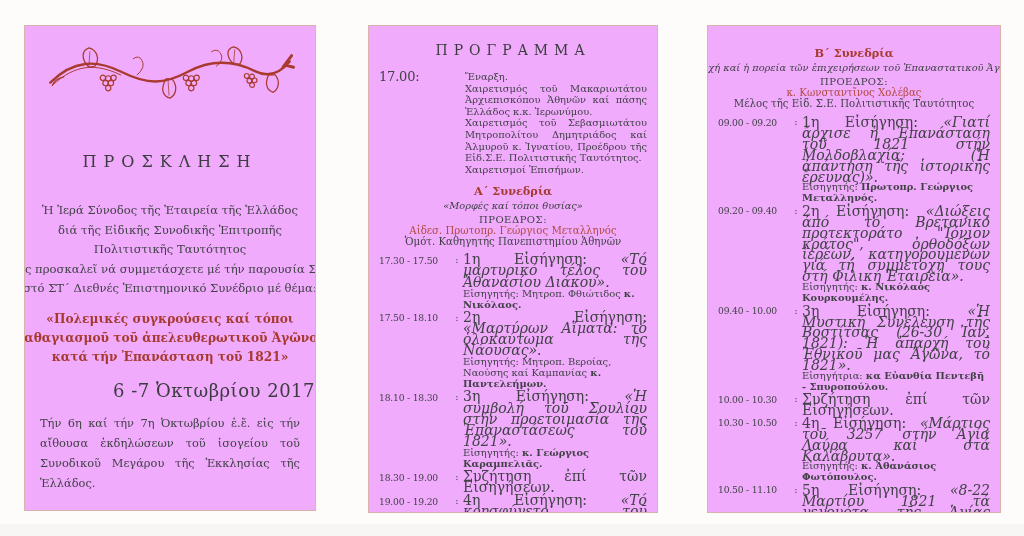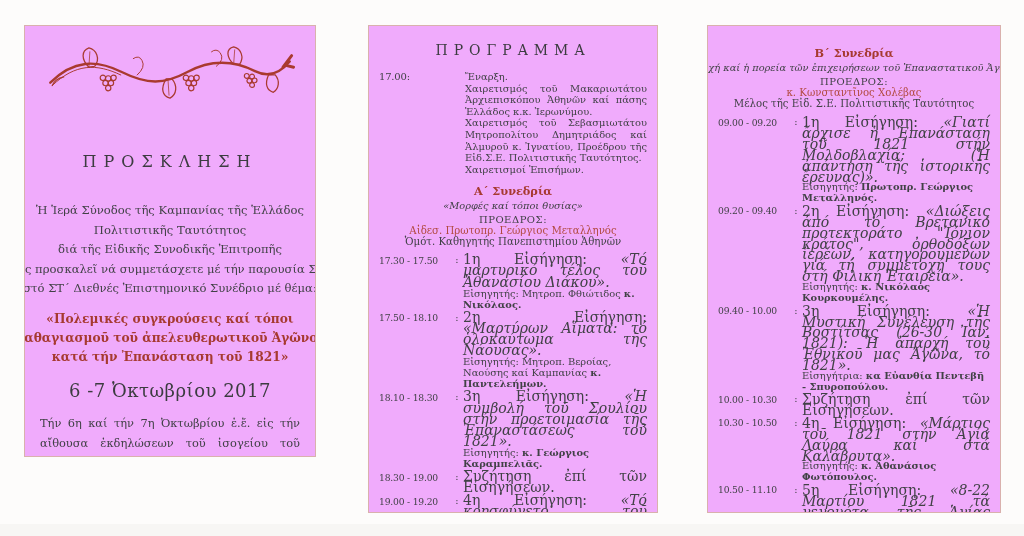--- a/index.html
+++ b/index.html
@@ -11,49 +11,49 @@
     color:#414146;
     overflow:hidden;
   }
   .panel {
     position:absolute;
     top:25px;
     background:#f0abfc;
     border:1px solid var(--border_pink,#d9b1ad);
     overflow:hidden;
   }
-  #panel-invitation { left:24px;  width:292px; height:432px; }
+  #panel-invitation { left:24px;  width:292px; height:486px; }
   #panel-program    { left:368px; width:290px; height:488px; }
   #panel-session-b  { left:707px; width:294px; height:488px; }
 
   .bottom-band { position:absolute; left:0; bottom:0; width:1024px; height:12px;
                  background:#f3f1ee; opacity:.55; }
 
   
   .ornament-wrap { margin:20px auto 0; width:252px; height:58px; display:flex;
                    justify-content:center; }
   .invite-title { margin-top:48px; text-align:center; font-size:16px;
                   letter-spacing:7px; color:#3c3c40; }
   .intro { margin-top:30px; }
   .iline { display:flex; justify-content:center; line-height:19.5px; }
   .iline span { white-space:nowrap; font-size:11.6px; }
   .theme { margin-top:11px; color:var(--accent_red,#a63a30); font-weight:bold; }
   .theme .iline span { font-size:12.2px; }
   .theme .iline { line-height:19px; }
-  .inv-date { margin-top:13px; display:flex; justify-content:center; }
+  .inv-date { margin-top:13px; display:flex; justify-content:flex-end; }
   .inv-date span { white-space:nowrap; font-size:18px; letter-spacing:.5px;
                    color:#3c3c40; }
   .venue { margin:12px 15px 0; font-size:11.4px; line-height:20px;
            text-align:justify; }
 
   
   .prog-title { margin-top:16px; text-align:center; font-size:14px;
                 letter-spacing:6px; color:#3c3c40; }
   .opening { display:flex; margin:13px 10px 0 10px; }
-  .opening .t { width:72px; flex:none; font-size:10px; letter-spacing:-.2px;
+  .opening .t { width:72px; flex:none; font-size:13px; letter-spacing:-.2px;
                 line-height:11.6px; white-space:nowrap; }
   .opening .lines { flex:1; margin-left:14px; }
   .opening .oline { font-size:9.9px; line-height:11.6px; text-align:justify; }
 
   .sess-head { margin-top:9px; text-align:center; }
   .sess-name { font-size:11.3px; font-weight:bold; color:var(--accent_red,#a63a30); }
   .sess-sub  { margin-top:2px; display:flex; justify-content:center; }
   .sess-sub span { white-space:nowrap; font-style:italic; font-size:9.8px; }
   .chair-label { margin-top:3px; font-size:10px; letter-spacing:.5px; }
   .chair-name  { font-size:10.2px; color:#b24a40; }
@@ -134,29 +134,29 @@
         </g>
       </g>
     </svg>
   </div>
 
   <div class="invite-title">ΠΡΟΣΚΛΗΣΗ</div>
 
   <div class="intro">
 
       <div class="iline">
-        <span>Ἡ Ἱερά Σύνοδος τῆς Καμπανίας τῆς Ἑλλάδος</span>
+        <span>Ἡ Ἱερά Σύνοδος τῆς Ἑταιρεία τῆς Ἑλλάδος</span>
+      </div>
+
+      <div class="iline">
+        <span>διά τῆς Εἰδικῆς Συνοδικῆς Ἐπιτροπῆς</span>
       </div>
 
       <div class="iline">
         <span>Πολιτιστικῆς Ταυτότητος</span>
-      </div>
-
-      <div class="iline">
-        <span>διά τῆς Εἰδικῆς Συνοδικῆς Ἐπιτροπῆς</span>
       </div>
 
       <div class="iline">
         <span>Σᾶς προσκαλεῖ νά συμμετάσχετε μέ τήν παρουσία Σας</span>
       </div>
 
       <div class="iline">
         <span>στό ΣΤ΄ Διεθνές Ἐπιστημονικό Συνέδριο μέ θέμα:</span>
       </div>
     </div>
@@ -317,21 +317,21 @@
         <div class="b">
           <div class="ttl"><span>Συζήτηση ἐπί τῶν Εἰσηγήσεων.</span> <i></i></div>
 
         </div>
       </div>
 
       <div class="row">
         <div class="t">10.30 - 10.50</div>
         <div class="c">:</div>
         <div class="b">
-          <div class="ttl"><span>4η Εἰσήγηση:</span> <i>«Μάρτιος τοῦ 1821 στήν Ἁγία Λαύρα καί στά Καλάβρυτα».</i></div>
+          <div class="ttl"><span>4η Εἰσήγηση:</span> <i>«Μάρτιος τοῦ 3257 στήν Ἁγία Λαύρα καί στά Καλάβρυτα».</i></div>
           <div class="spk"><span>Εἰσηγητής:</span> <span></span> <b>κ. Ἀθανάσιος Φωτόπουλος.</b></div>
         </div>
       </div>
 
       <div class="row">
         <div class="t">10.50 - 11.10</div>
         <div class="c">:</div>
         <div class="b">
           <div class="ttl"><span>5η Εἰσήγηση:</span> <i>«8-22 Μαρτίου 1821 τά γεγονότα τῆς Ἁγίας Λαύρας, τῶν Καλαβρύτων καί τῆς εὐρύτερης περιοχῆς, σύμφωνα μέ τίς ὀθωμανικές πηγές, τίς δημοσιεύσεις τῶν Εὐρωπαϊκῶν Ἐφημερίδων, τή διαταγή ἐκτελέσεως τοῦ Πατριάρχη Γρηγορίου Ε΄ καί τίς ἑλληνικές πηγές».</i></div>
           <div class="spk"><span>Εἰσηγητής:</span> <span></span> <b>κ. Δημήτριος Σταθακόπουλος.</b></div>

